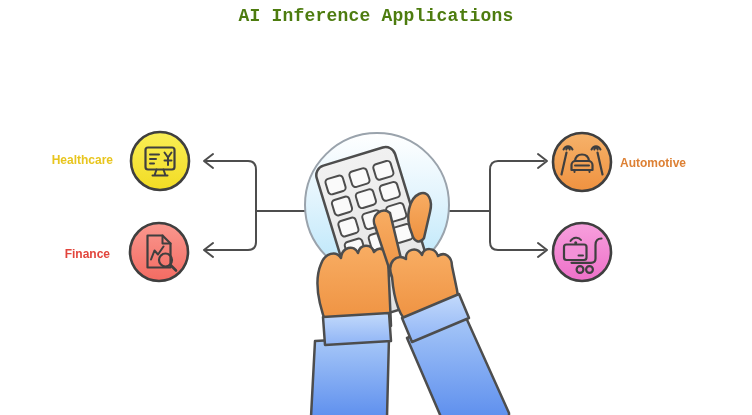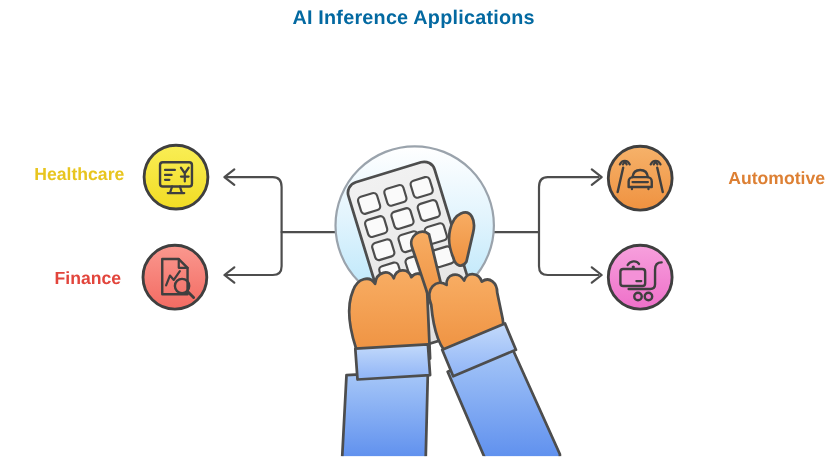--- a/index.html
+++ b/index.html
@@ -5,40 +5,40 @@
   html,body{margin:0;padding:0;background:#fff;}
   .canvas{
     position:relative;width:752px;height:415px;background:#ffffff;overflow:hidden;
     font-family:"Liberation Sans",sans-serif;
   }
   .title{
     position:absolute;top:6px;left:0;width:752px;text-align:center;
     font-size:18px;font-weight:bold;letter-spacing:.2px;
   }
   .node-label{
-    position:absolute;font-size:16px;font-weight:bold;white-space:nowrap;line-height:18px;margin-left:28px;
+    position:absolute;font-size:12px;font-weight:bold;white-space:nowrap;line-height:18px;
   }
   .lbl-healthcare{top:151px;right:639px;}
   .lbl-finance{top:245px;right:642px;}
-  .lbl-automotive{top:154px;left:634px;}
+  .lbl-automotive{top:154px;left:620px;}
   .lbl-smart-retail{top:244px;left:631px;}
   .node-icon{position:absolute;width:64px;height:64px;}
   .ico-healthcare{left:128px;top:129px;}
   .ico-finance{left:127px;top:220px;}
   .ico-automotive{left:550px;top:130px;}
   .ico-smart-retail{left:550px;top:220px;}
   svg{display:block;}
   .overlay{position:absolute;left:0;top:0;}
 </style>
 </head>
 <body>
 
 <div class="canvas">
 
-  <div class="title" style="color: #0369a1;">AI Inference Applications</div>
+  <div class="title" style="color: #4d7c0f; font-family: Liberation Mono, monospace;">AI Inference Applications</div>
 
   <svg class="overlay" width="752" height="415" viewBox="0 0 752 415">
     <defs>
       <linearGradient id="gBlue" x1="0" y1="0" x2="0" y2="1">
         <stop offset="0" stop-color="#ffffff"></stop>
           <stop offset="0.45" stop-color="#e2f4fd"></stop>
           <stop offset="1" stop-color="#b7e5fa"></stop>
       </linearGradient>
       <linearGradient id="gHand" x1="0" y1="0" x2="0" y2="1">
         <stop offset="0" stop-color="#f8ad63"></stop>

